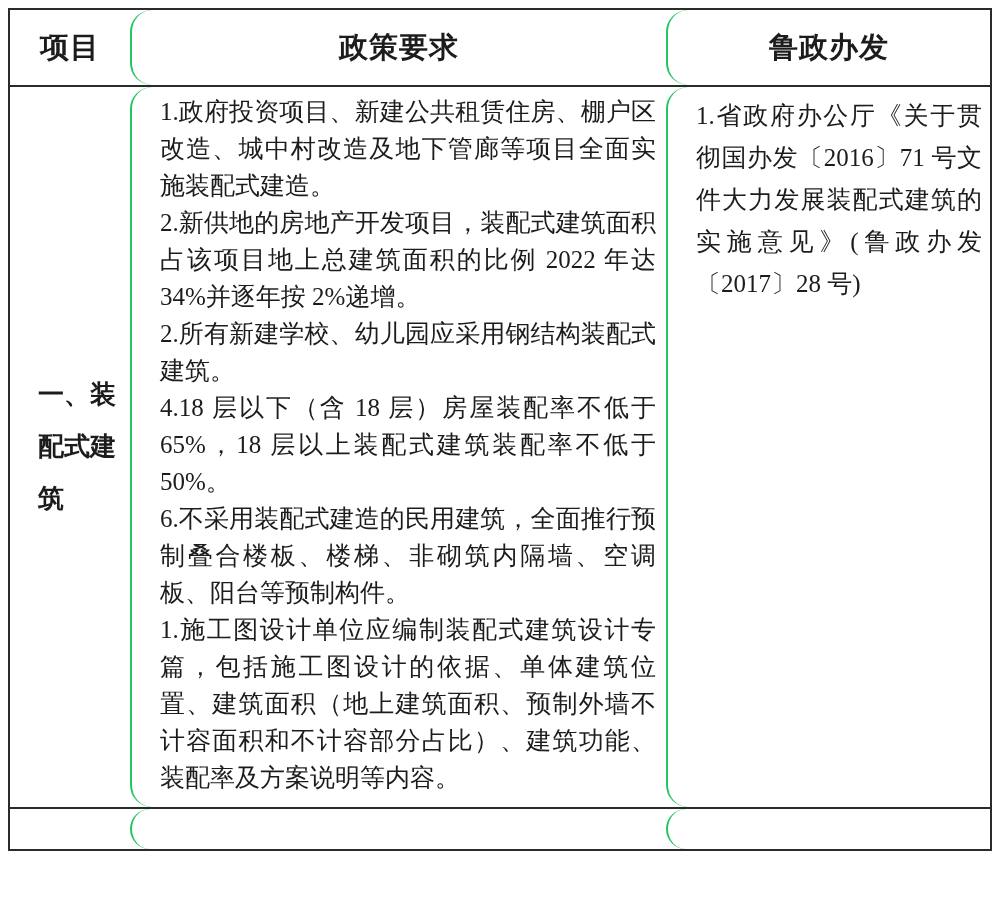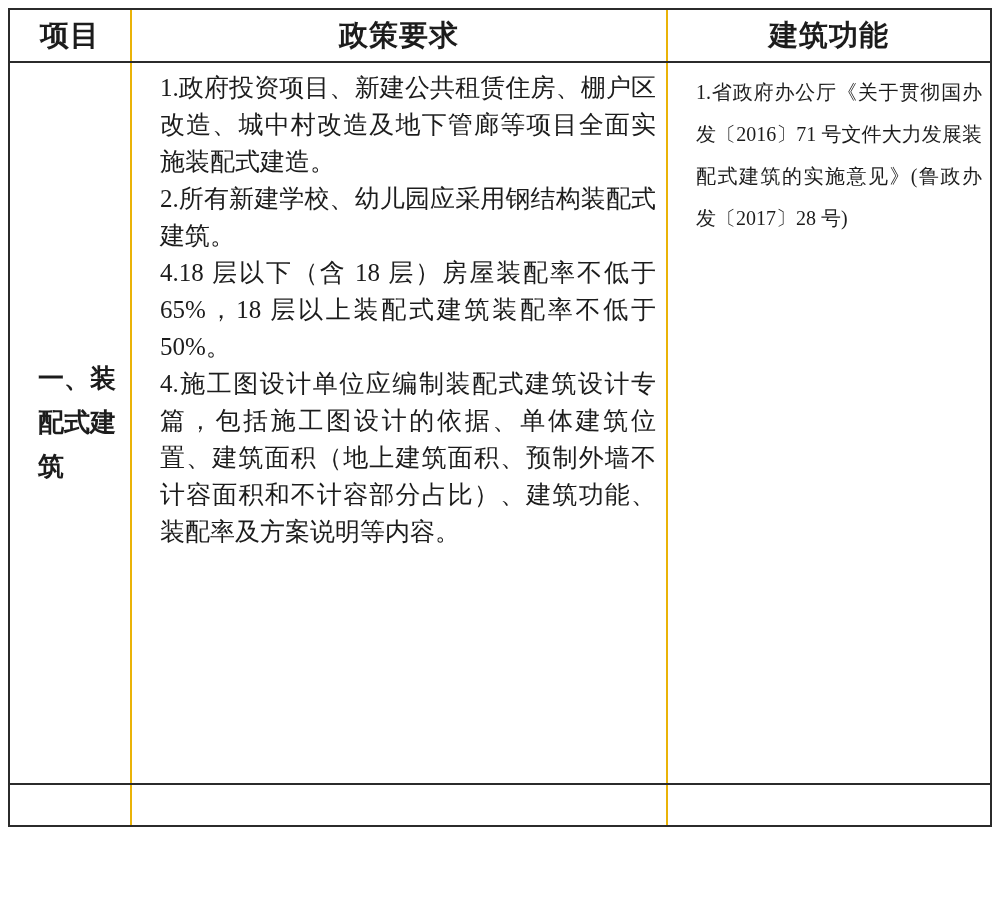--- a/index.html
+++ b/index.html
@@ -28,95 +28,98 @@
     grid-template-columns: 120px 536px 324px;
   }
   .trow + .trow {
     border-top: 2px solid #2b2b2b;
   }
   .cell {
     box-sizing: border-box;
     overflow: hidden;
   }
   .cell + .cell {
-    border-left: 2px solid #eab308;
+    border-left: 2px solid #22c55e;
+    border-radius: 22px;
   }
   
   .thead .cell {
-    height: 51px;
+    height: 75px;
     display: flex;
     align-items: center;
     justify-content: center;
     font-weight: bold;
     font-size: 29px;
     letter-spacing: 1px;
   }
   
   .tbody .cell {
     height: 720px;
     padding-left: 28px;
   }
   .cell-item {
     display: flex;
     align-items: center;
     padding: 0 8px;
     font-weight: bold;
     font-size: 26px;
-    line-height: 44px;
+    line-height: 52px;
   }
   .cell-req {
     padding: 6px 10px 0 12px;
   }
   .cell-req p {
     margin: 0;
     font-size: 25px;
     line-height: 37px;
     text-align: justify;
   }
   .cell-basis {
     padding: 8px 8px 0 12px;
   }
   .cell-basis p {
     margin: 0;
-    font-size: 20px;
+    font-size: 25px;
     line-height: 42px;
     text-align: justify;
   }
   
   .tpartial .cell {
     height: 40px;
   }
 </style>
 </head>
 <body>
 
 <div class="policy-table">
 
   <div class="trow thead">
     <div class="cell">项目</div>
     <div class="cell">政策要求</div>
-    <div class="cell">建筑功能</div>
+    <div class="cell">鲁政办发</div>
   </div>
 
   <div class="trow tbody">
     <div class="cell cell-item">
       <span>一、装配式建筑</span>
     </div>
     <div class="cell cell-req">
 
         <p>1.政府投资项目、新建公共租赁住房、棚户区改造、城中村改造及地下管廊等项目全面实施装配式建造。</p>
 
+        <p>2.新供地的房地产开发项目，装配式建筑面积占该项目地上总建筑面积的比例 2022 年达34%并逐年按 2%递增。</p>
 
         <p>2.所有新建学校、幼儿园应采用钢结构装配式建筑。</p>
 
         <p>4.18 层以下（含 18 层）房屋装配率不低于65%，18 层以上装配式建筑装配率不低于50%。</p>
 
 
+        <p>6.不采用装配式建造的民用建筑，全面推行预制叠合楼板、楼梯、非砌筑内隔墙、空调板、阳台等预制构件。</p>
 
-        <p>4.施工图设计单位应编制装配式建筑设计专篇，包括施工图设计的依据、单体建筑位置、建筑面积（地上建筑面积、预制外墙不计容面积和不计容部分占比）、建筑功能、装配率及方案说明等内容。</p>
+        <p>1.施工图设计单位应编制装配式建筑设计专篇，包括施工图设计的依据、单体建筑位置、建筑面积（地上建筑面积、预制外墙不计容面积和不计容部分占比）、建筑功能、装配率及方案说明等内容。</p>
       </div>
     <div class="cell cell-basis">
 
         <p>1.省政府办公厅《关于贯彻国办发〔2016〕71 号文件大力发展装配式建筑的实施意见》(鲁政办发〔2017〕28 号)</p>
 
 
       </div>
   </div>
 
   <div class="trow tpartial">

